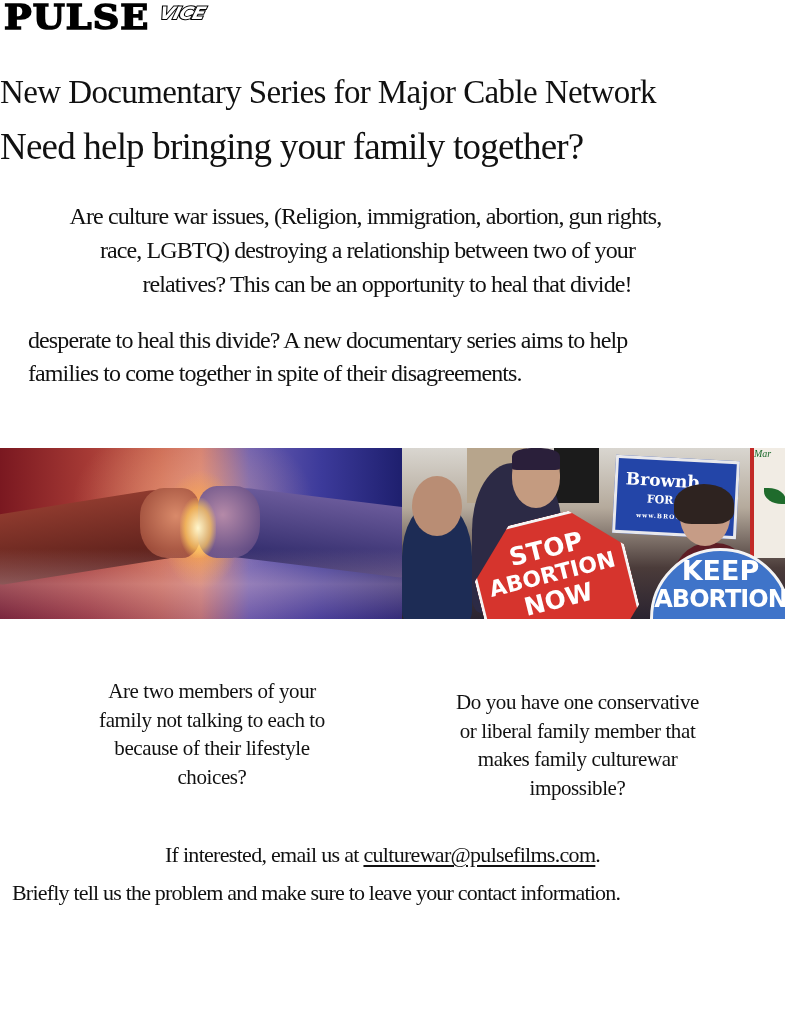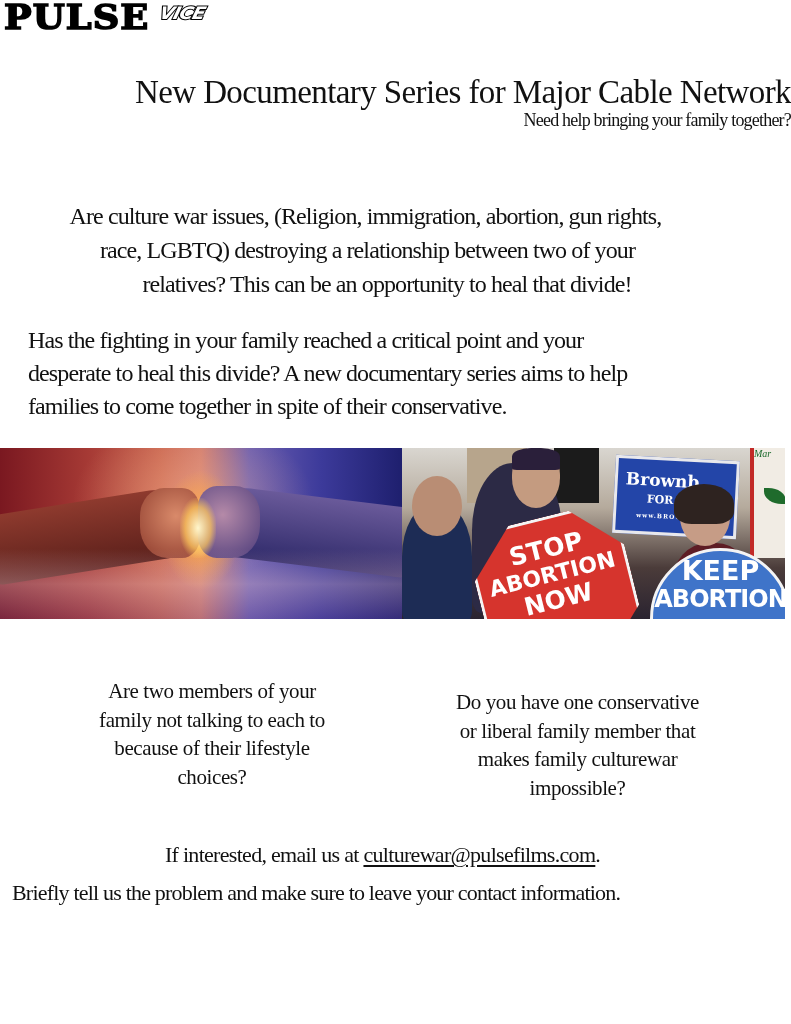--- a/index.html
+++ b/index.html
@@ -20,23 +20,23 @@
     }
     .logo-vice {
       left: 160px; top: 2px;
       font-family: "DejaVu Sans", sans-serif; font-weight: 900; font-style: italic;
       font-size: 19px; letter-spacing: -1px;
       color: #ffffff; -webkit-text-stroke: 2.2px #000;
       paint-order: stroke fill;
       transform: skewX(-14deg) scaleY(0.9);
     }
 
-    .center { text-align: right; width: 791px; left: 0; }
+    .center { text-align: left; width: 791px; left: 0; }
     .title { top: 74px; font-size: 33px; letter-spacing: -0.6px; }
-    .subtitle { top: 110px; font-size: 18px; letter-spacing: -0.8px; }
+    .subtitle { top: 125px; font-size: 37px; letter-spacing: -0.8px; }
 
     .para1 {
       top: 199px; left: 0; width: 791px; text-align: center;
       font-size: 24px; line-height: 34px; letter-spacing: -0.9px;
     }
     .para1 span { display: block; }
     .para1 .l1 { padding-right: 60px; }
     .para1 .l2 { padding-right: 56px; }
     .para1 .l3 { padding-right: 45px; padding-left: 28px; }
 
@@ -179,23 +179,22 @@
 <div class="abs center title">New Documentary Series for Major Cable Network</div>
 <div class="abs center subtitle">Need help bringing your family together?</div>
 
 <div class="abs para1">
   <span class="l1">Are culture war issues, (Religion, immigration, abortion, gun rights,</span>
   <span class="l2">race, LGBTQ) destroying a relationship between two of your</span>
   <span class="l3">relatives?  This can be an opportunity to heal that divide!</span>
 </div>
 
 <div class="abs para2">
-  <span>Has the fighting in your family reached a critical point and your</span>
   <span>desperate to heal this divide?  A new documentary series aims to help</span>
-  <span>families to come together  in spite of their conservative.</span>
+  <span>families to come together  in spite of their disagreements.</span>
 </div>
 
 <div class="abs img-fists">
   <div class="arm-left"></div>
   <div class="arm-right"></div>
   <div class="fist-left"></div>
   <div class="fist-right"></div>
   <div class="spark"></div>
   <div class="cloud"></div>
 </div>

